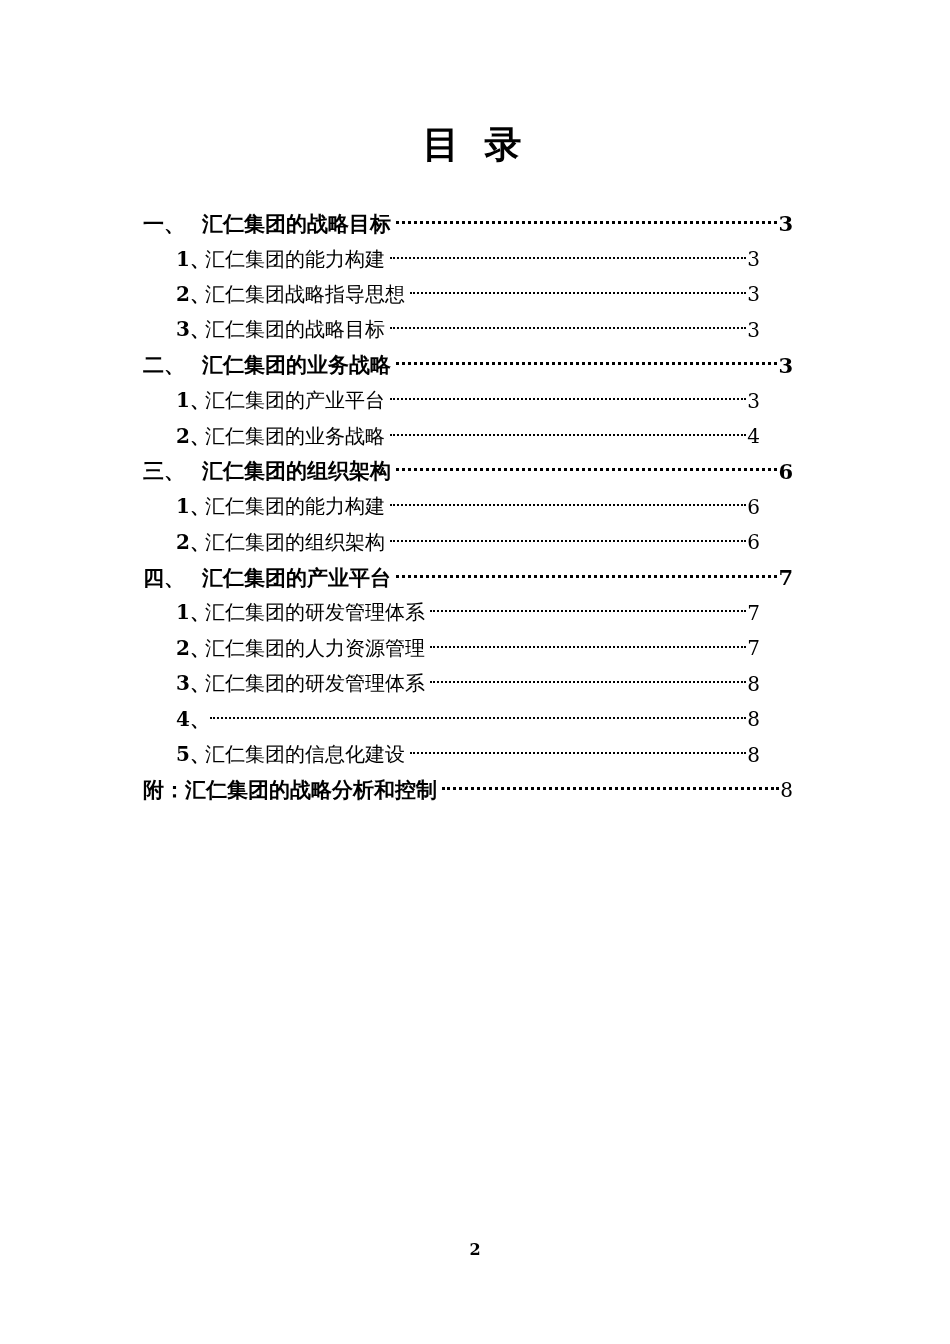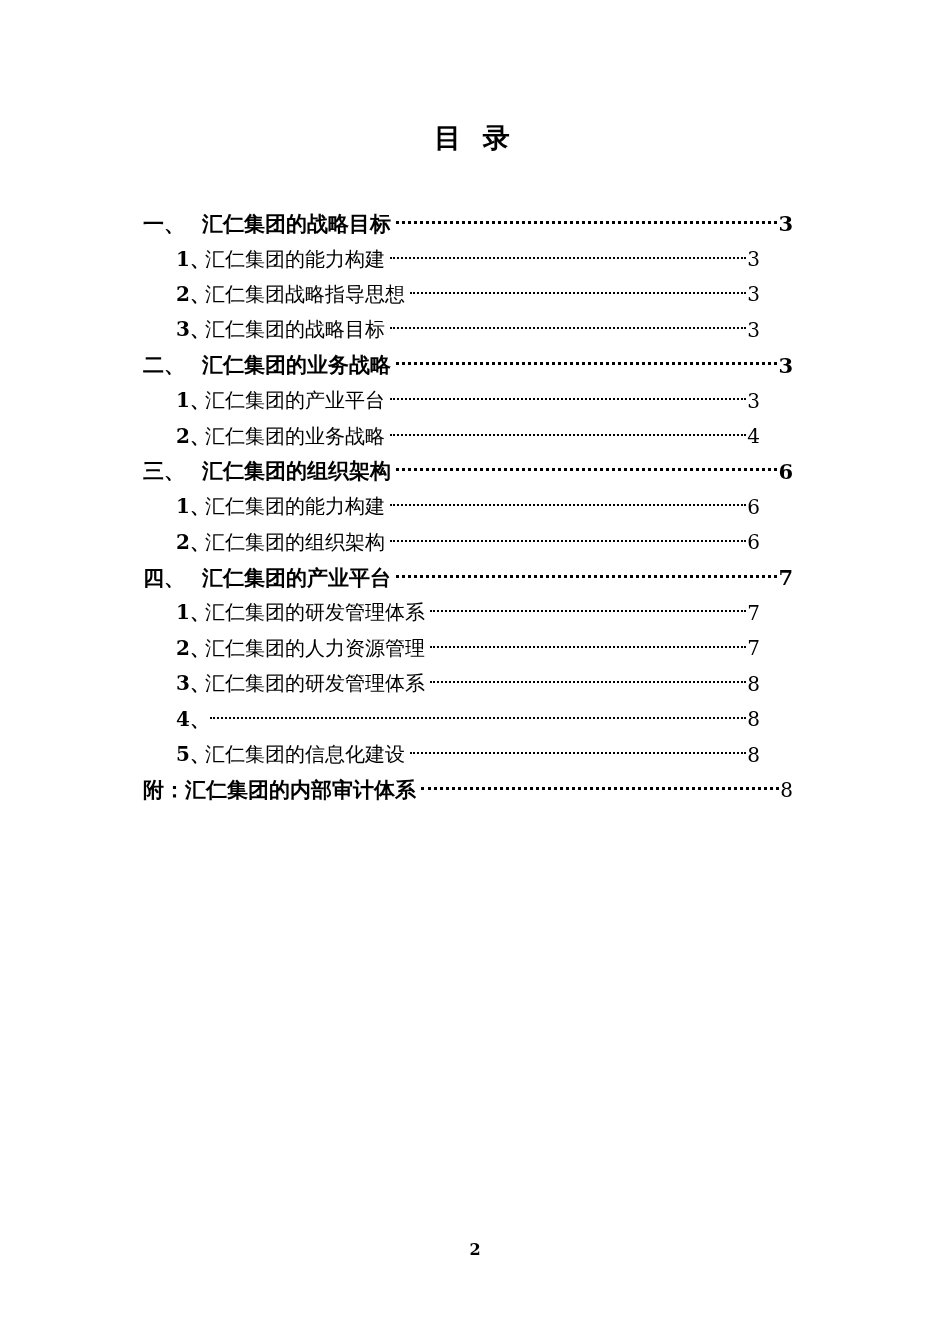--- a/index.html
+++ b/index.html
@@ -15,21 +15,21 @@
     color: #000000;
     font-family: "DejaVu Serif", "Liberation Serif", serif;
     overflow: hidden;
   }
   .doc-title {
     position: absolute;
     top: 120px;
     left: 0;
     width: 100%;
     text-align: center;
-    font-size: 27px;
+    font-size: 37px;
     font-weight: bold;
     letter-spacing: 6px;
     margin: 0;
   }
   .toc {
     position: absolute;
     top: 206px;
     left: 143px;
     width: 650px;
   }
@@ -187,19 +187,19 @@
         <span class="pagenum">8</span>
       </div>
       <div class="row l2">
         <span class="prefix">5、</span>
         <span class="text">汇仁集团的信息化建设</span>
         <span class="dots"></span>
         <span class="pagenum">8</span>
       </div>
       <div class="row appendix">
         <span class="prefix">附：</span>
-        <span class="text">汇仁集团的内部审计体系</span>
+        <span class="text">汇仁集团的战略分析和控制</span>
         <span class="dots"></span>
         <span class="pagenum">8</span>
       </div>
     </div>
   <div class="footer-pagenum">2</div>
 </div>
 
 </body></html>

